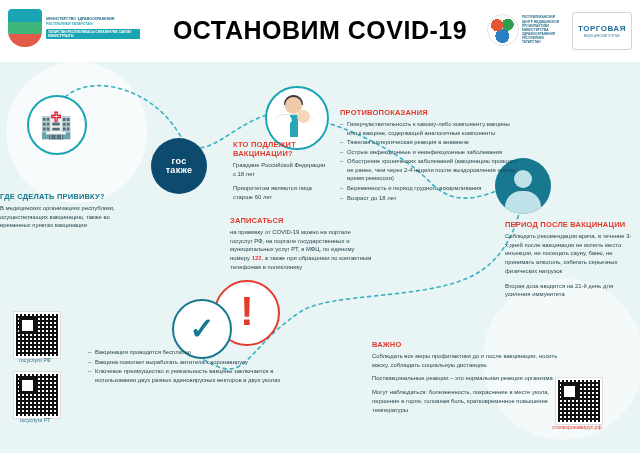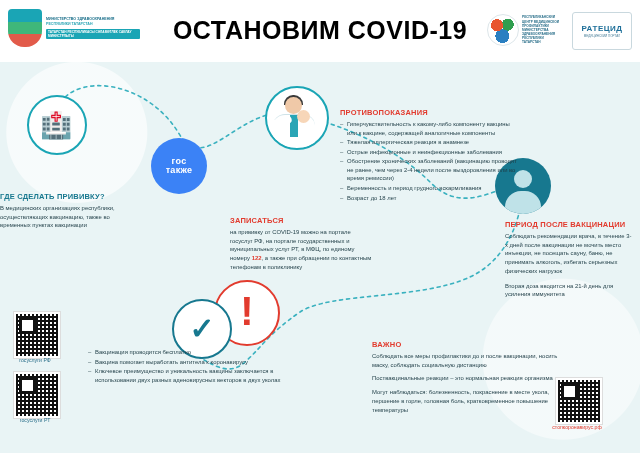--- a/index.html
+++ b/index.html
@@ -94,21 +94,21 @@
   
   .circle{
     position:absolute;border-radius:50%;background:#ffffff;
     border:2px solid #1aa5b5;display:flex;align-items:center;justify-content:center;
   }
   .hosp{position:absolute;left:27px;top:95px;width:56px;height:56px;}
   .hosp .ic{font-size:26px;color:#17788f;line-height:1;}
 
   .gosuslugi{
     position:absolute;left:151px;top:138px;width:56px;height:56px;border-radius:50%;
-    background:#3b82f6;display:flex;flex-direction:column;align-items:center;justify-content:center;
+    background:#0c4a6e;display:flex;flex-direction:column;align-items:center;justify-content:center;
     color:#fff;font-weight:bold;font-size:9px;line-height:1.05;letter-spacing:.3px;
   }
   .doctor{
     position:absolute;left:265px;top:86px;width:60px;height:60px;border-radius:50%;
     background:#ffffff;border:2px solid #1aa5b5;overflow:hidden;
   }
   .doctor .head{
     position:absolute;left:18px;top:9px;width:17px;height:17px;border-radius:50%;background:#f0c9a8;
   }
   .doctor .hair{
@@ -191,21 +191,21 @@
       <div class="mtxt">
         <div>РЕСПУБЛИКАНСКИЙ</div>
         <div>ЦЕНТР МЕДИЦИНСКОЙ</div>
         <div>ПРОФИЛАКТИКИ</div>
         <div>МИНИСТЕРСТВА ЗДРАВООХРАНЕНИЯ</div>
         <div>РЕСПУБЛИКИ ТАТАРСТАН</div>
       </div>
     </div>
 
     <div class="logo-right">
-      <div class="rt1">РАТЕЦИД</div>
+      <div class="rt1">ТОРГОВАЯ</div>
       <div class="rt2">МЕДИЦИНСКИЙ ПОРТАЛ</div>
     </div>
   </div>
 
   <div class="body-bg"></div>
 
   <svg class="dots" viewBox="0 0 640 391">
     <path d="M55 60 C 55 10, 140 10, 178 70 C 205 118, 240 40, 295 52
              C 350 64, 400 90, 430 120 C 465 156, 500 120, 523 124
              C 523 124, 523 190, 470 215 C 420 238, 330 230, 300 250
@@ -240,20 +240,25 @@
 
   <div class="checkc">
     <span class="tick">✓</span>
   </div>
 
   <div class="blk" style="left:0;top:192px;width:118px;">
     <h4>ГДЕ СДЕЛАТЬ ПРИВИВКУ?</h4>
     <p>В медицинских организациях республики, осуществляющих вакцинацию, также во временных пунктах вакцинации</p>
   </div>
 
+  <div class="blk" style="left:233px;top:140px;width:96px;">
+    <h4 class="red">КТО ПОДЛЕЖИТ ВАКЦИНАЦИИ?</h4>
+    <p>Граждане Российской Федерации с 18 лет</p>
+    <p style="margin-top:6px;">Приоритетом являются лица старше 60 лет</p>
+  </div>
 
   <div class="blk" style="left:186px;top:216px;width:142px;margin-left:44px;">
     <h4 class="red">ЗАПИСАТЬСЯ</h4>
     <p><span>на прививку от COVID-19 можно на портале госуслуг РФ, на портале государственных и муниципальных услуг РТ, в МФЦ, по единому номеру </span><span class="red strong">122</span><span>, а также при обращении по контактным телефонам в поликлинику</span></p>
   </div>
 
   <div class="blk" style="left:340px;top:108px;width:180px;">
     <h4 class="red">ПРОТИВОПОКАЗАНИЯ</h4>
     <ul>
       <li>Гиперчувствительность к какому-либо компоненту вакцины или к вакцине, содержащей аналогичные компоненты</li>

